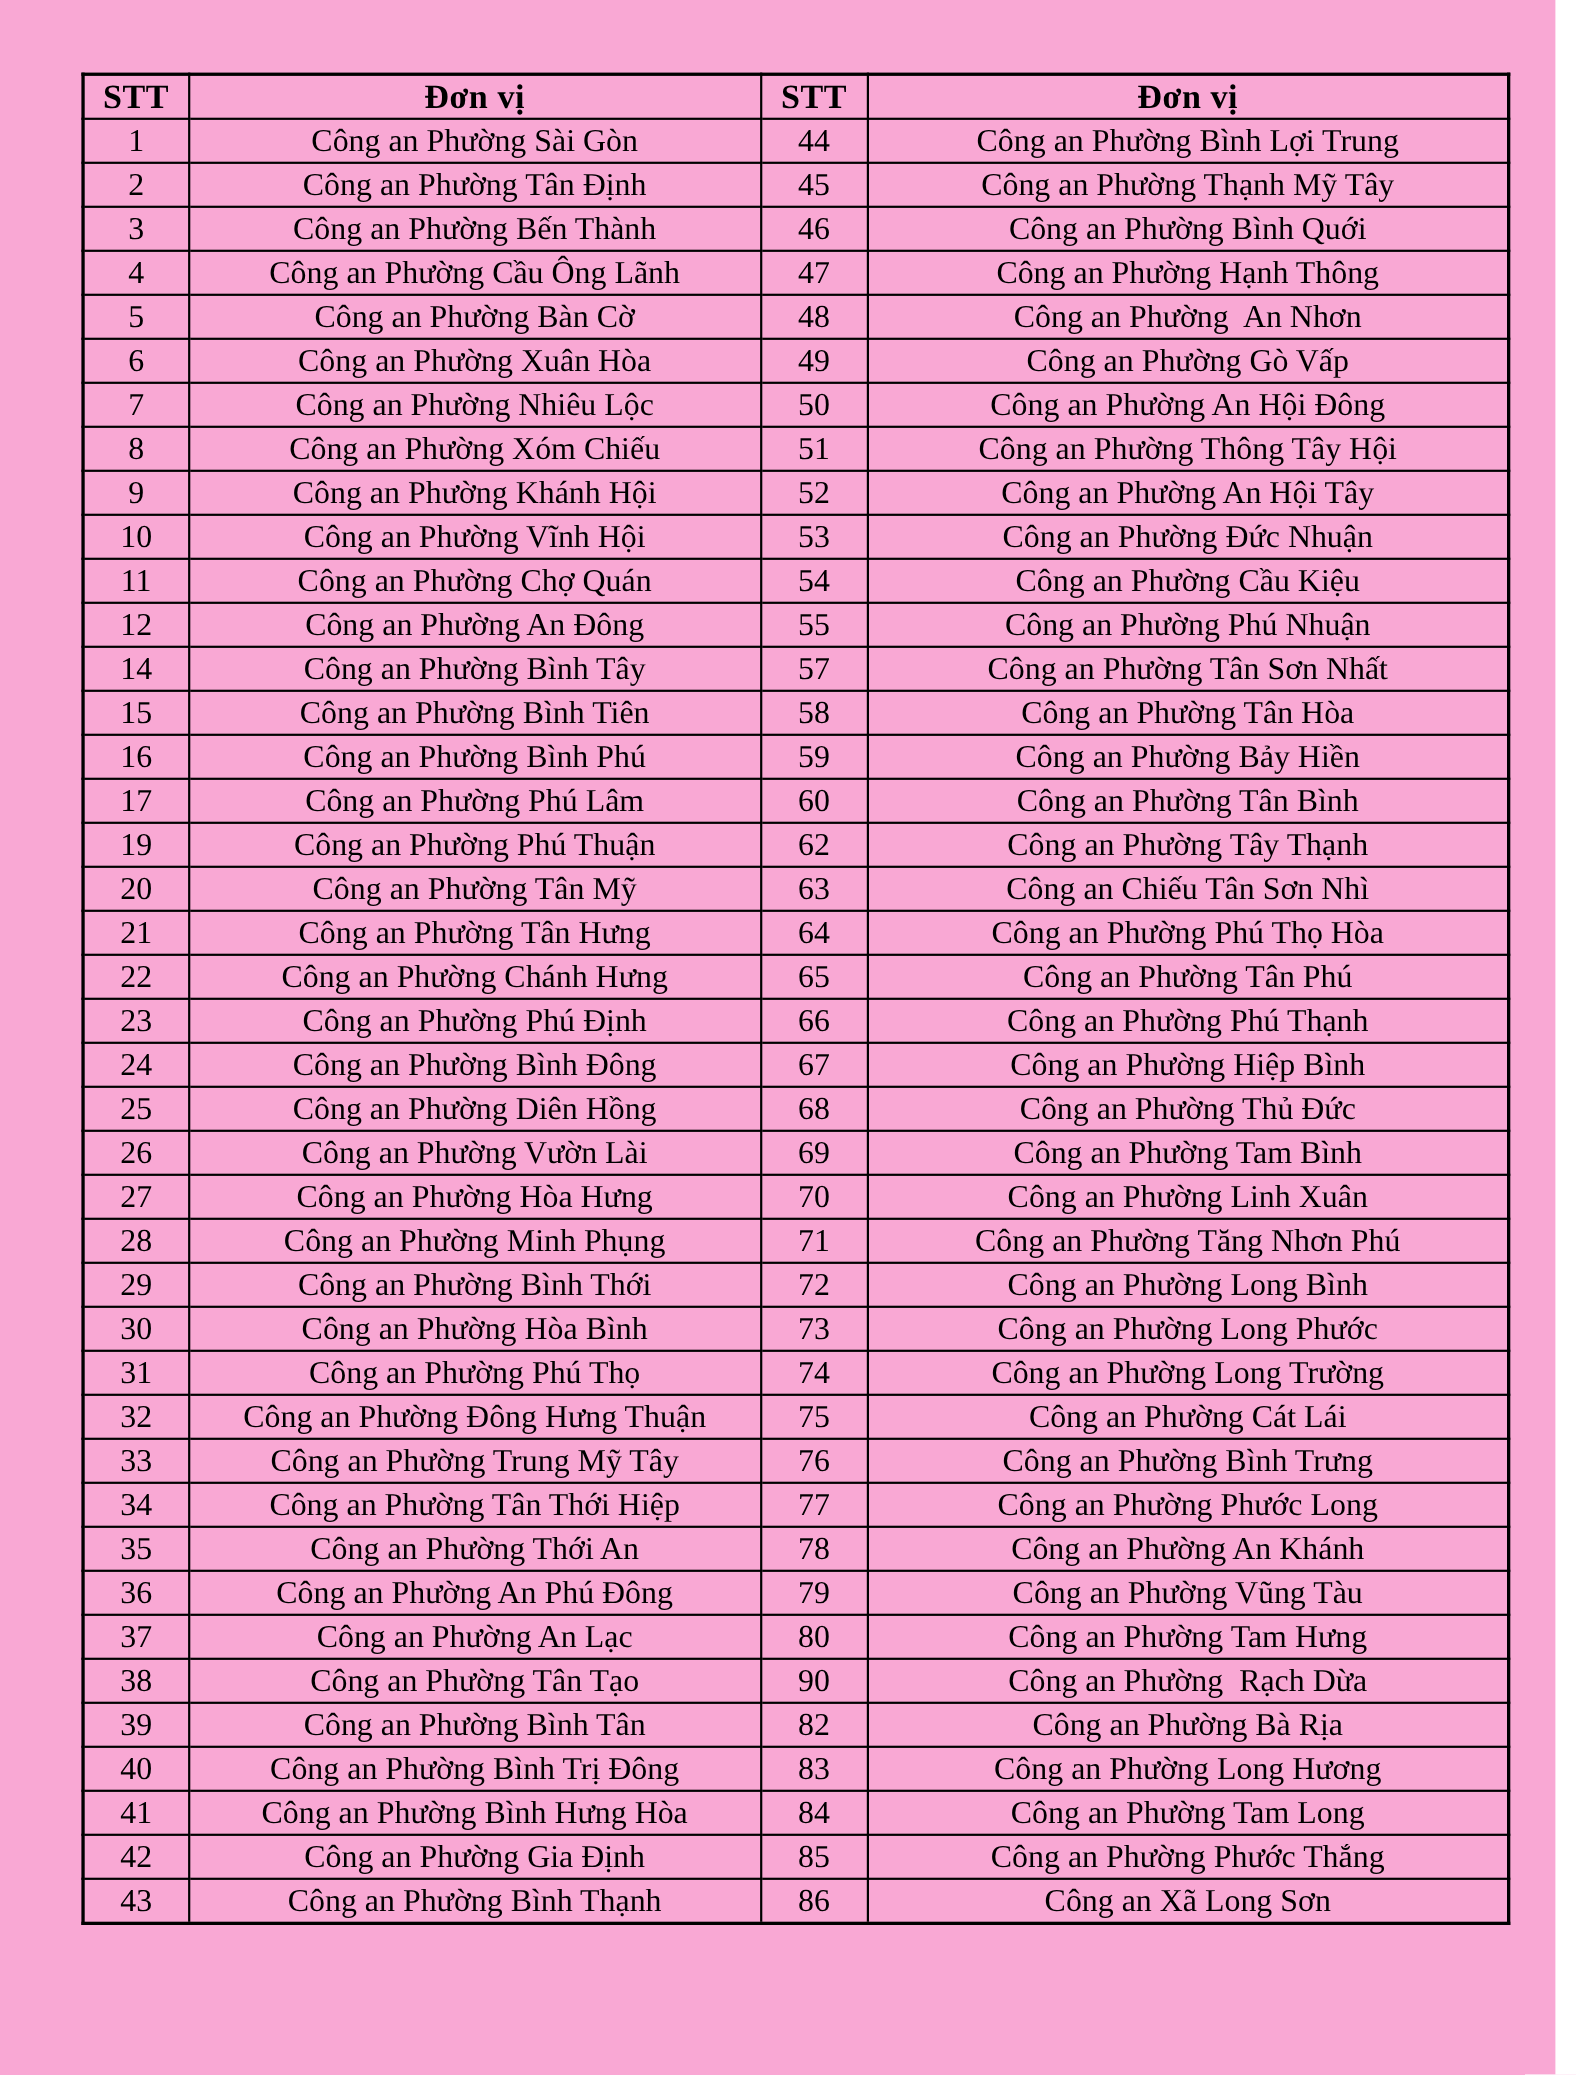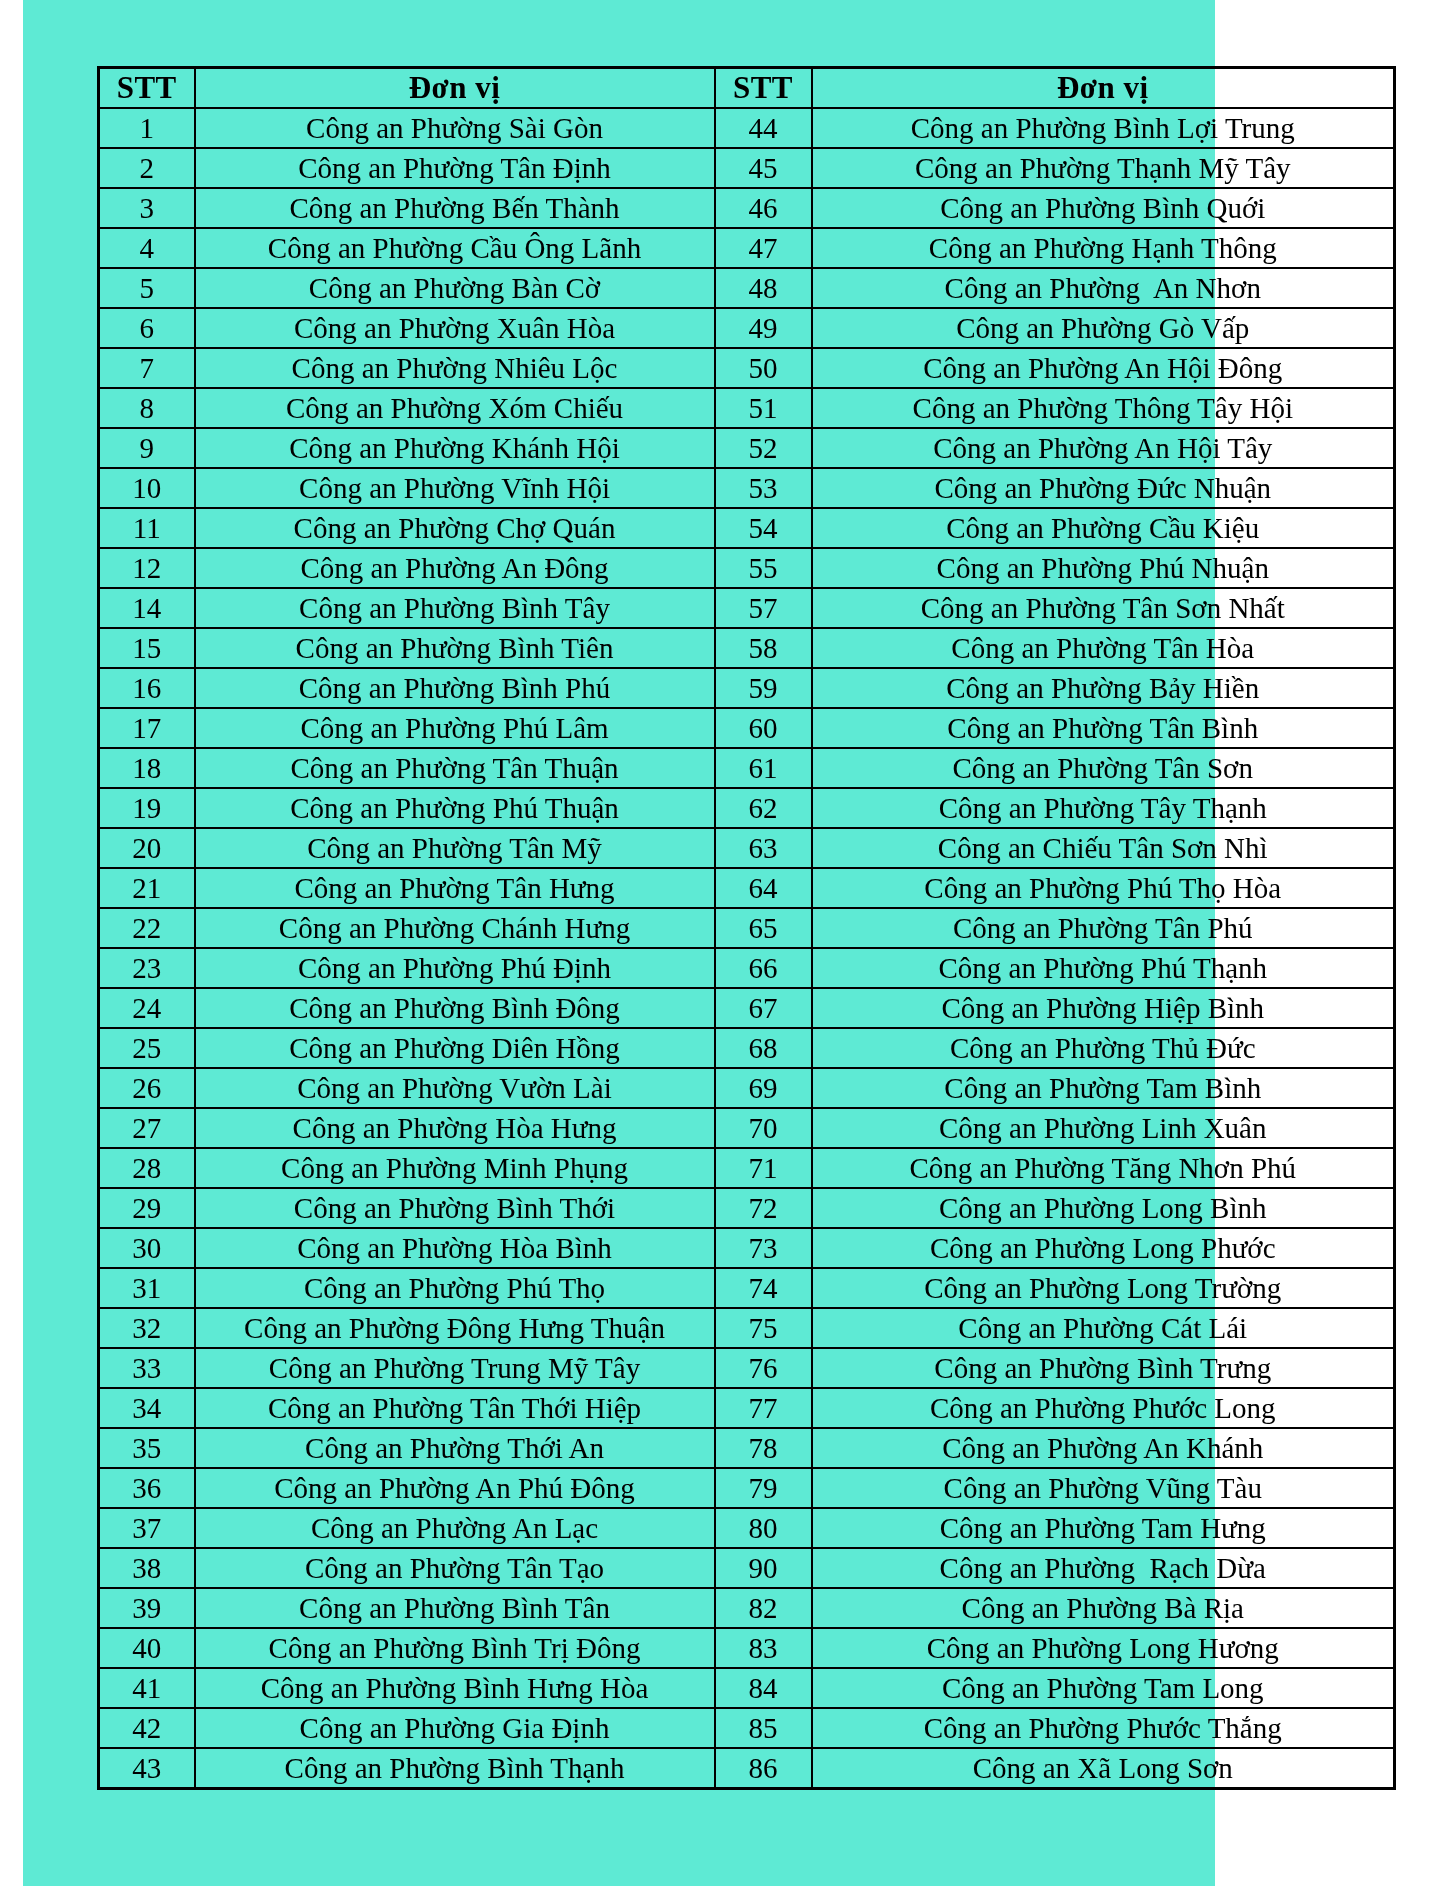--- a/index.html
+++ b/index.html
@@ -1,23 +1,22 @@
 <!DOCTYPE html>
 <html><head>
 <meta charset="utf-8">
 <style>
   html, body { margin: 0; padding: 0; background: #ffffff; }
   .page {
     position: relative;
-    width: 1192px;
+    width: 1414px;
     height: 1886px;
-    background: #5eead4;
+    background: #f9a8d4;
     font-family: "Liberation Serif", "DejaVu Serif", serif;
     color: #000000;
-    margin-left: 23px;
   }
   table.units {
     position: absolute;
     left: 74px;
     top: 66px;
     width: 1296px;
     border-collapse: collapse;
     table-layout: fixed;
     border: 3px solid #000000;
   }
@@ -155,26 +154,20 @@
           <td>59</td>
           <td>Công an Phường Bảy Hiền</td>
         </tr>
         <tr>
           <td>17</td>
           <td>Công an Phường Phú Lâm</td>
           <td>60</td>
           <td>Công an Phường Tân Bình</td>
         </tr>
         <tr>
-          <td>18</td>
-          <td>Công an Phường Tân Thuận</td>
-          <td>61</td>
-          <td>Công an Phường Tân Sơn</td>
-        </tr>
-        <tr>
           <td>19</td>
           <td>Công an Phường Phú Thuận</td>
           <td>62</td>
           <td>Công an Phường Tây Thạnh</td>
         </tr>
         <tr>
           <td>20</td>
           <td>Công an Phường Tân Mỹ</td>
           <td>63</td>
           <td>Công an Chiếu Tân Sơn Nhì</td>

